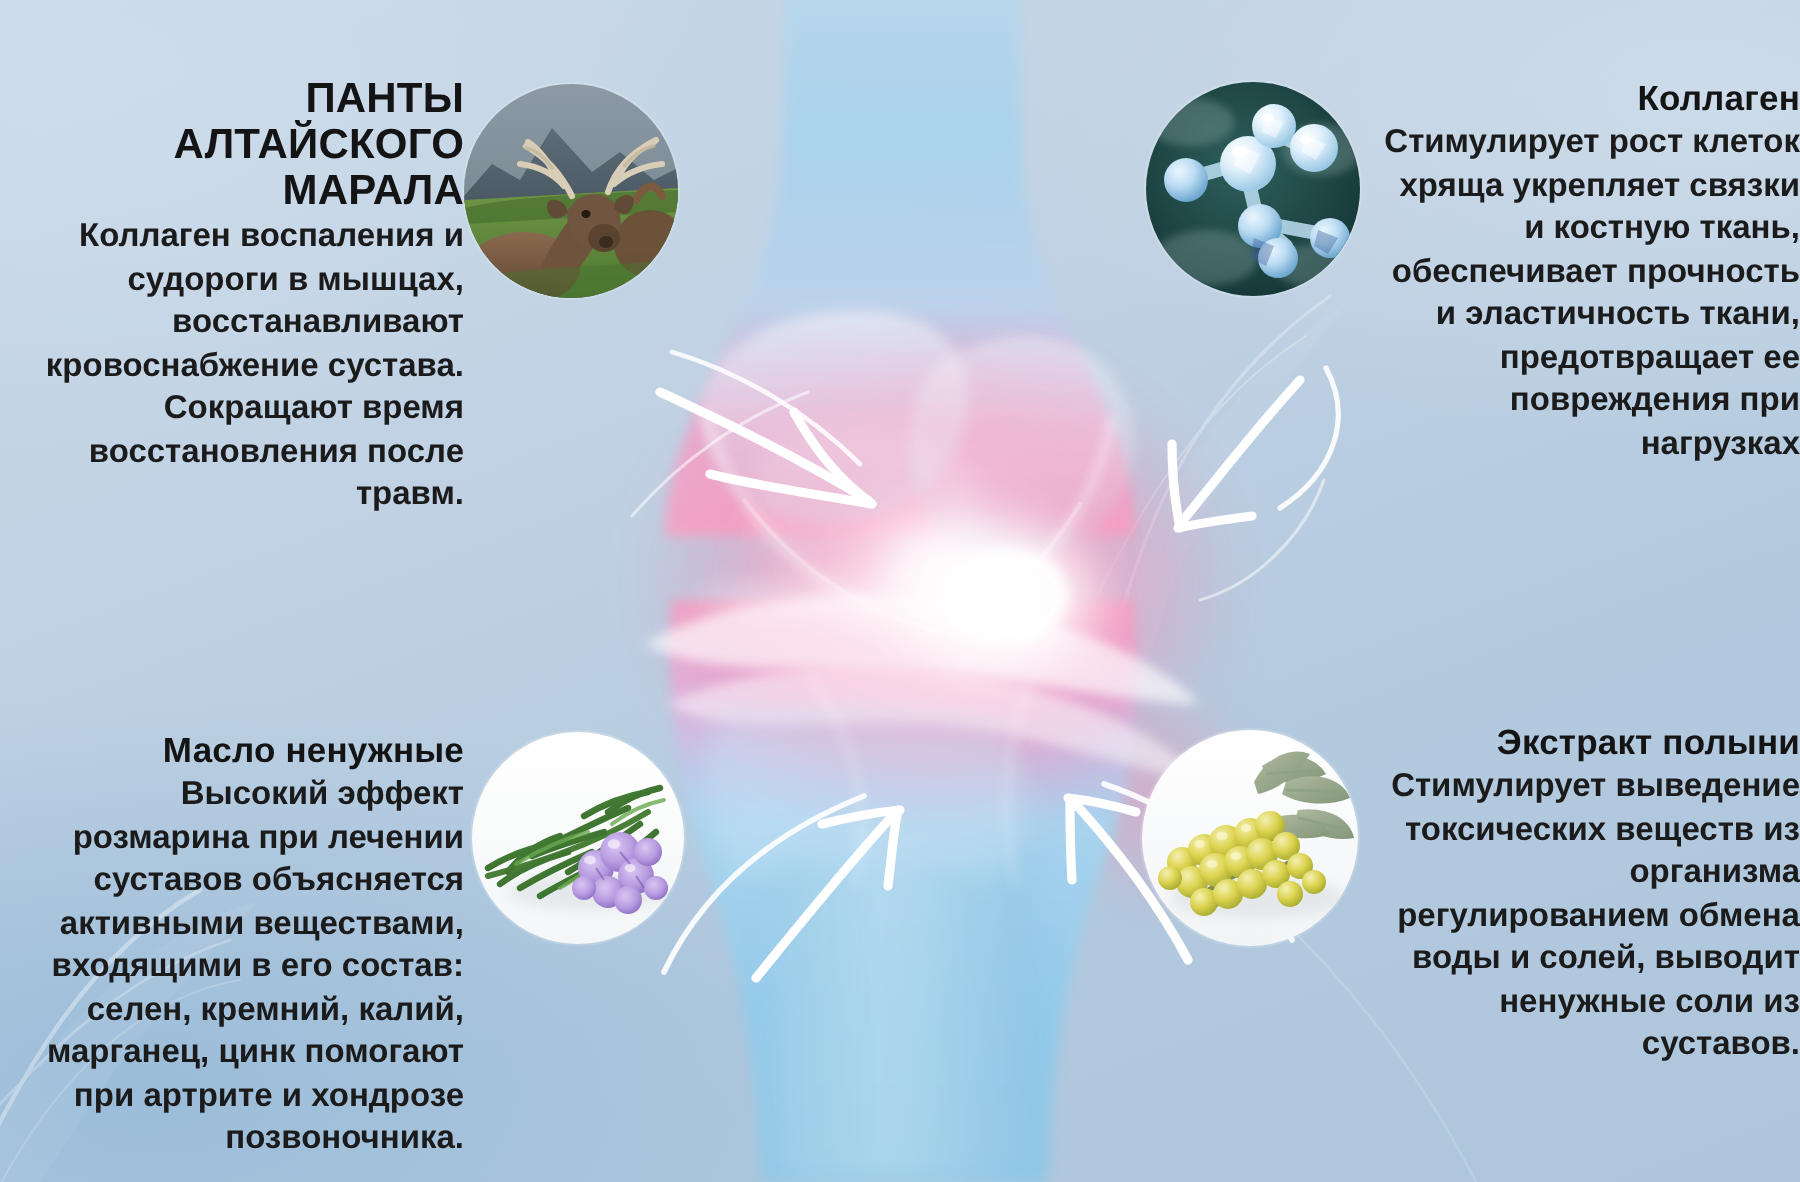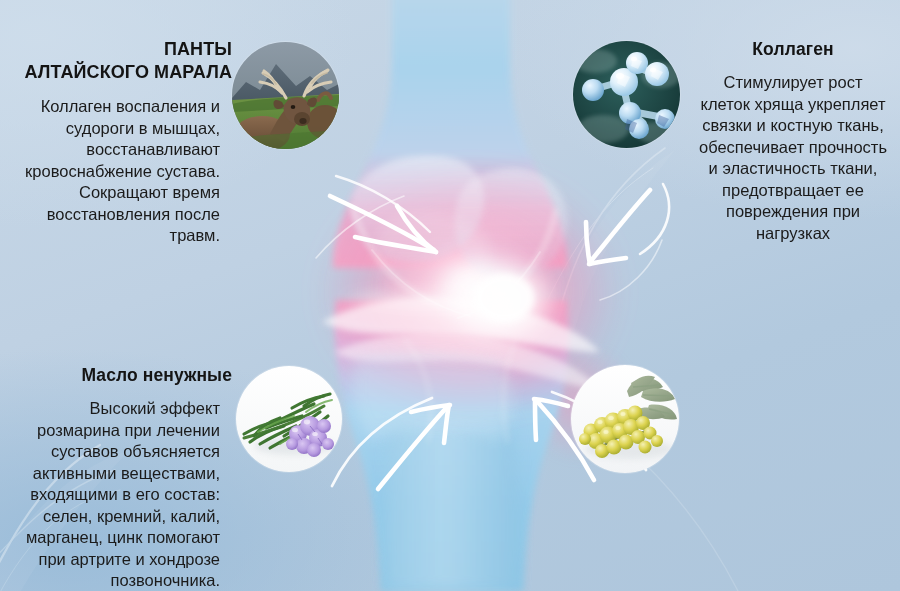--- a/index.html
+++ b/index.html
@@ -28,27 +28,28 @@
 
   
   .block{position:absolute;}
   .block .title{
     font-weight:bold;color:#141414;
     font-size:17.5px;line-height:22px;letter-spacing:.1px;
     margin:0 0 1px 0;
   }
   .block .body{
     color:#1b1b1b;font-size:16.5px;line-height:21.5px;
-    margin:12px;
+    margin:0;
+    font-weight:bold;
   }
   .block.right-al{text-align:right;}
-  .block.left-al{text-align:center;}
+  .block.left-al{text-align:right;}
 
   #block-antlers{left:0px;top:38px;width:232px;}
-  #block-antlers .title{font-size:18px;line-height:23px;}
+  #block-antlers .title{font-size:21px;line-height:23px;}
   #block-collagen{left:686px;top:38px;width:214px;}
   #block-rosemary{left:0px;top:364px;width:232px;}
   #block-wormwood{left:686px;top:360px;width:214px;}
 
   
   .photo{
     position:absolute;border-radius:50%;overflow:hidden;
     box-shadow:0 0 0 1px rgba(255,255,255,.18);
   }
   .photo svg{display:block;width:100%;height:100%;}
@@ -509,14 +510,18 @@
   <div class="block left-al" id="block-collagen">
     <div class="title">Коллаген</div>
     <p class="body">Стимулирует рост клеток хряща укрепляет связки и костную ткань, обеспечивает прочность и эластичность ткани, предотвращает ее повреждения при нагрузках</p>
   </div>
 
   <div class="block right-al" id="block-rosemary">
     <div class="title">Масло ненужные</div>
     <p class="body">Высокий эффект розмарина при лечении суставов объясняется активными веществами, входящими в его состав: селен, кремний, калий, марганец, цинк помогают при артрите и хондрозе позвоночника.</p>
   </div>
 
+  <div class="block left-al" id="block-wormwood">
+    <div class="title">Экстракт полыни</div>
+    <p class="body">Стимулирует выведение токсических веществ из организма регулированием обмена воды и солей, выводит ненужные соли из суставов.</p>
+  </div>
 
 </div>
 
 </body></html>

